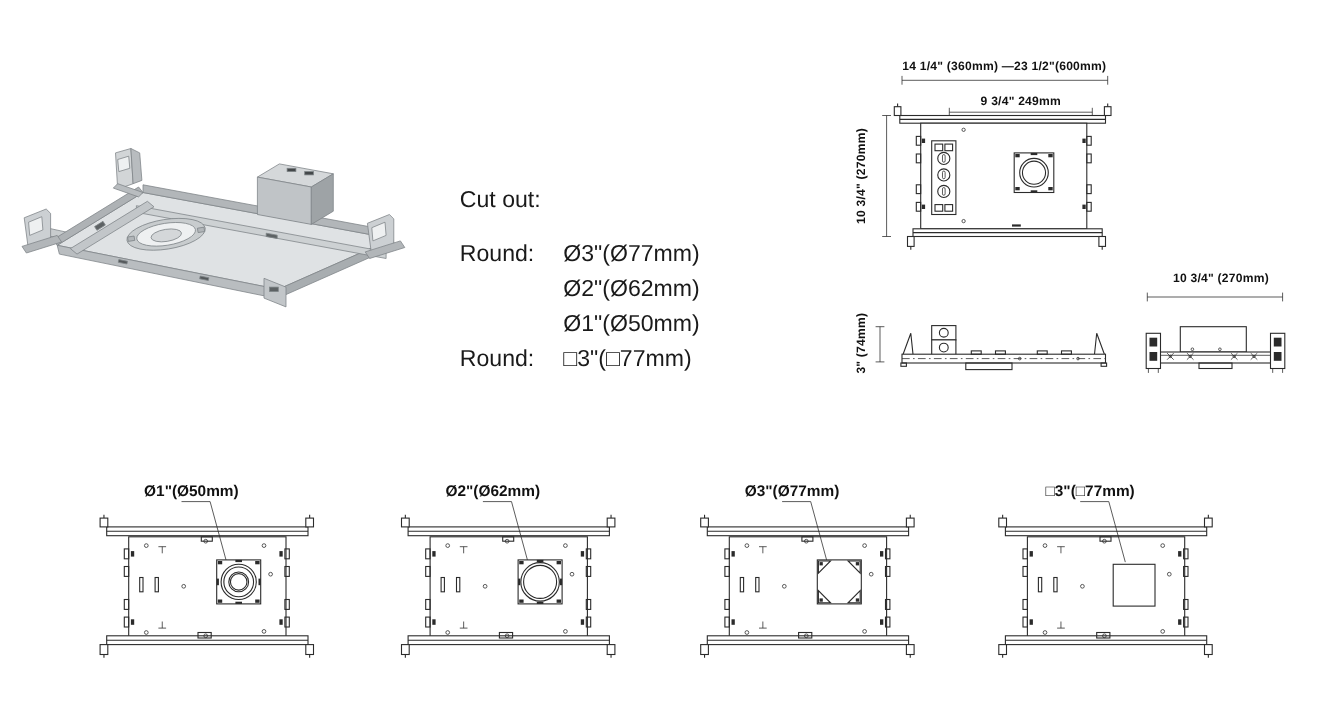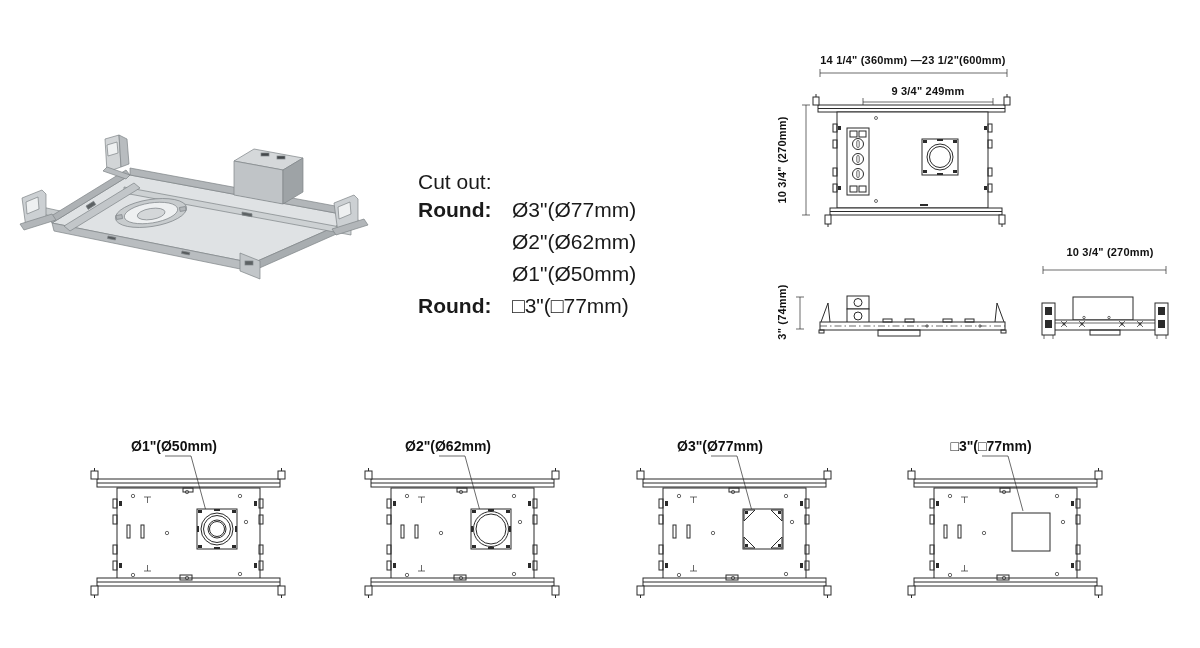--- a/index.html
+++ b/index.html
@@ -9,23 +9,23 @@
   
   .la{stroke:#2b2b2b;stroke-width:1;fill:none;}
   .la .fw{fill:#ffffff;}
   .la .dk{fill:#2b2b2b;stroke:none;}
   .la .thin{stroke-width:0.7;}
   text{stroke:none;}
   .dt{font:bold 11px "Liberation Sans",sans-serif;fill:#111111;letter-spacing:0.2px;}
   .bvlabel{font:bold 14px "Liberation Sans",sans-serif;fill:#111111;}
   
   .cutspec{position:absolute;left:418px;top:170px;width:300px;color:#1a1a1a;}
-  .cs-title{font-size:21px;line-height:24px;}
+  .cs-title{font-size:21px;line-height:24px;margin-bottom:21px;}
   .cs-row{font-size:21px;line-height:32px;white-space:nowrap;}
-  .cs-label{display:inline-block;width:94px;font-weight:bold;}
+  .cs-label{display:inline-block;width:94px;}
   
   .iso-outline{stroke:#7e8487;stroke-width:0.7;}
 </style>
 </head>
 <body>
 
 <svg width="0" height="0" style="position:absolute">
   <defs>
     <symbol id="bframe" viewBox="0 0 200 180">
       <g class="la">

